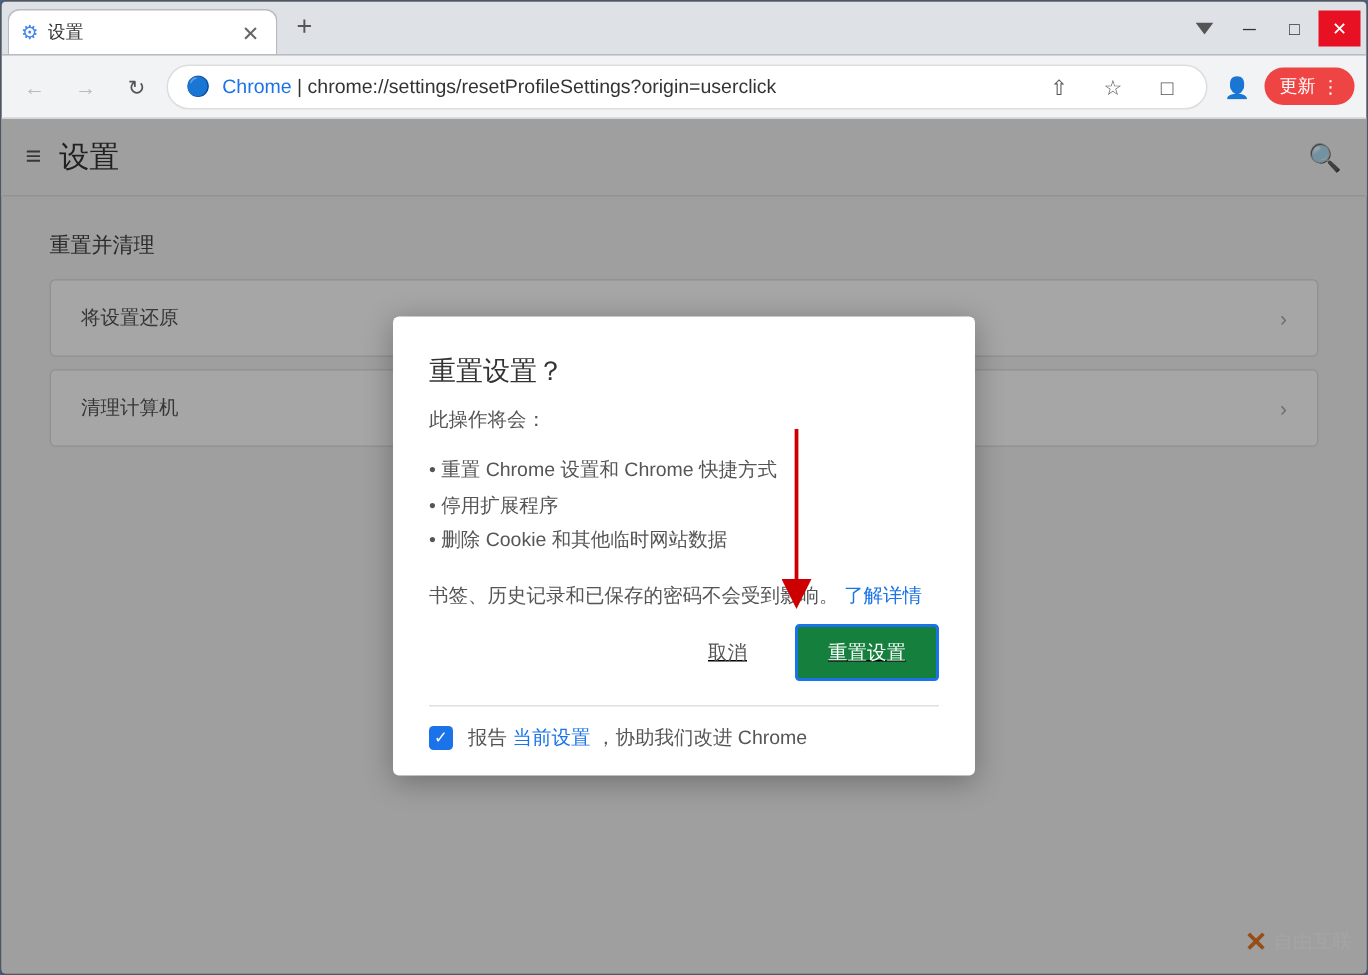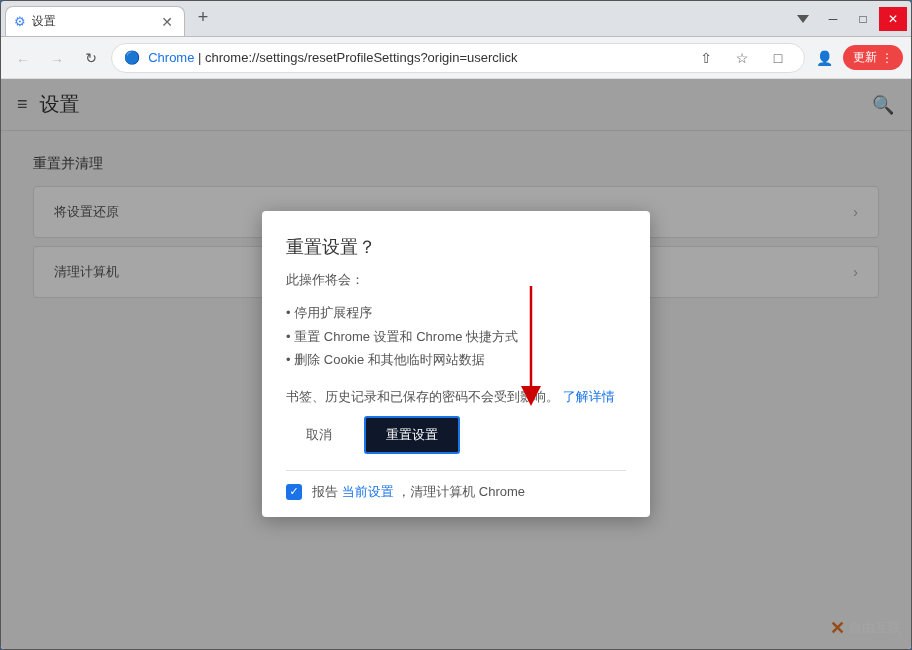--- a/index.html
+++ b/index.html
@@ -331,39 +331,41 @@
 
     .dialog-link {
       color: #1a73e8;
       text-decoration: none;
       cursor: pointer;
     }
 
     .dialog-footer {
       display: flex;
       align-items: center;
+      justify-content: flex-end;
       gap: 12px;
       margin-bottom: 16px;
       position: relative;
+      text-decoration: underline;
     }
 
     .btn-cancel {
       padding: 8px 20px;
       border: none;
       background: transparent;
       color: #555;
       font-size: 13px;
       cursor: pointer;
       border-radius: 3px;
     }
 
     .btn-reset {
       padding: 8px 20px;
       border: 2px solid #1a73e8;
-      background: #0f172a;
+      background: #15803d;
       color: white;
       font-size: 13px;
       cursor: pointer;
       border-radius: 3px;
       font-weight: 500;
     }
 
     .dialog-checkbox-row {
       display: flex;
       align-items: center;
@@ -481,22 +483,22 @@
           <span class="chevron-right">›</span>
         </div>
       </div>
     </div>
 
     <div class="overlay">
       <div class="dialog">
         <div class="dialog-title">重置设置？</div>
         <div class="dialog-subtitle">此操作将会：</div>
         <div class="dialog-list">
+          <div>• 重置 Chrome 设置和 Chrome 快捷方式</div>
           <div>• 停用扩展程序</div>
-          <div>• 重置 Chrome 设置和 Chrome 快捷方式</div>
           <div>• 删除 Cookie 和其他临时网站数据</div>
         </div>
         <div class="dialog-note">
           <span>书签、历史记录和已保存的密码不会受到影响。</span>
           <span class="dialog-link">了解详情</span>
         </div>
         <div class="dialog-footer">
 
           <svg width="60" height="120" style="position:absolute; right:65px; top:-130px;">
             <defs>
@@ -509,21 +511,21 @@
           <button class="btn-cancel">取消</button>
           <button class="btn-reset">重置设置</button>
         </div>
         <div class="dialog-checkbox-row">
           <div class="checkbox-blue">
             <span class="checkbox-check">✓</span>
           </div>
           <span class="checkbox-label">
             <span>报告</span>
             <span class="checkbox-link">当前设置</span>
-            <span>，清理计算机 Chrome</span>
+            <span>，协助我们改进 Chrome</span>
           </span>
         </div>
       </div>
     </div>
 
     <div class="watermark">
       <span style="font-weight:bold; color: #e87722; font-size:18px;">✕</span>
       <span>自由互联</span>
     </div>
   </div>

